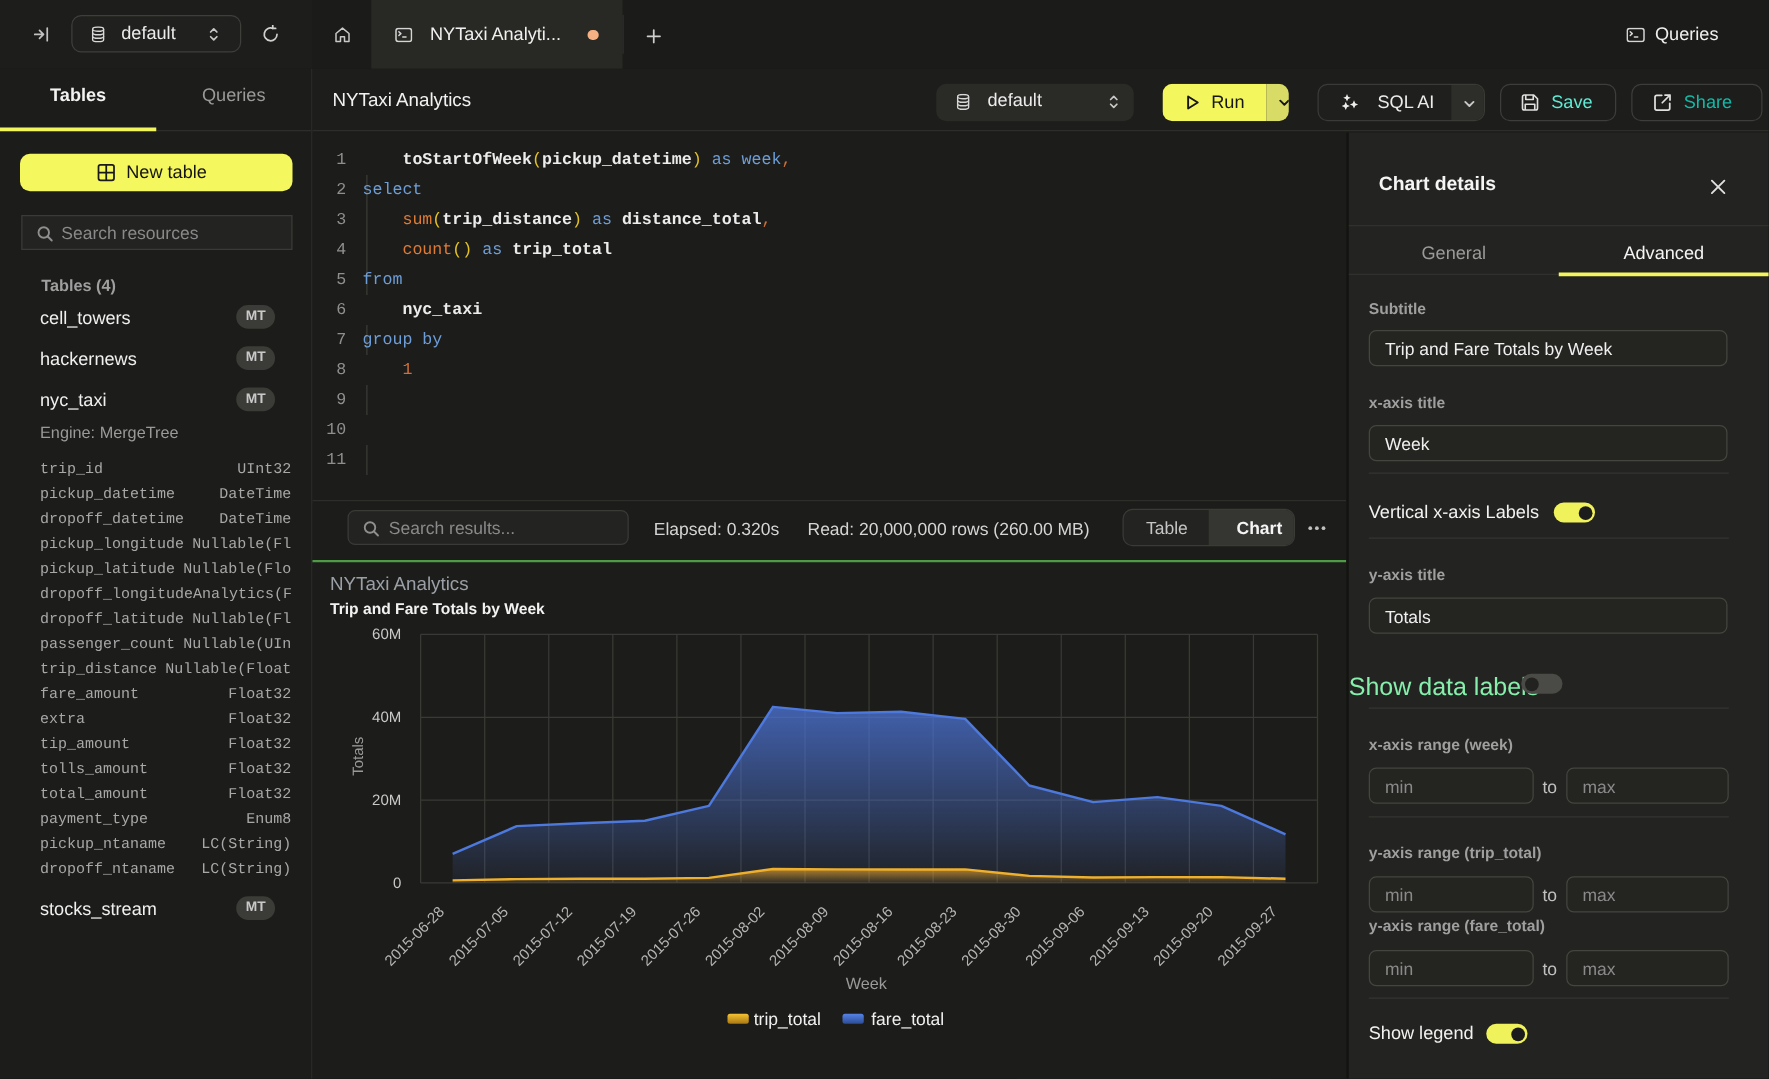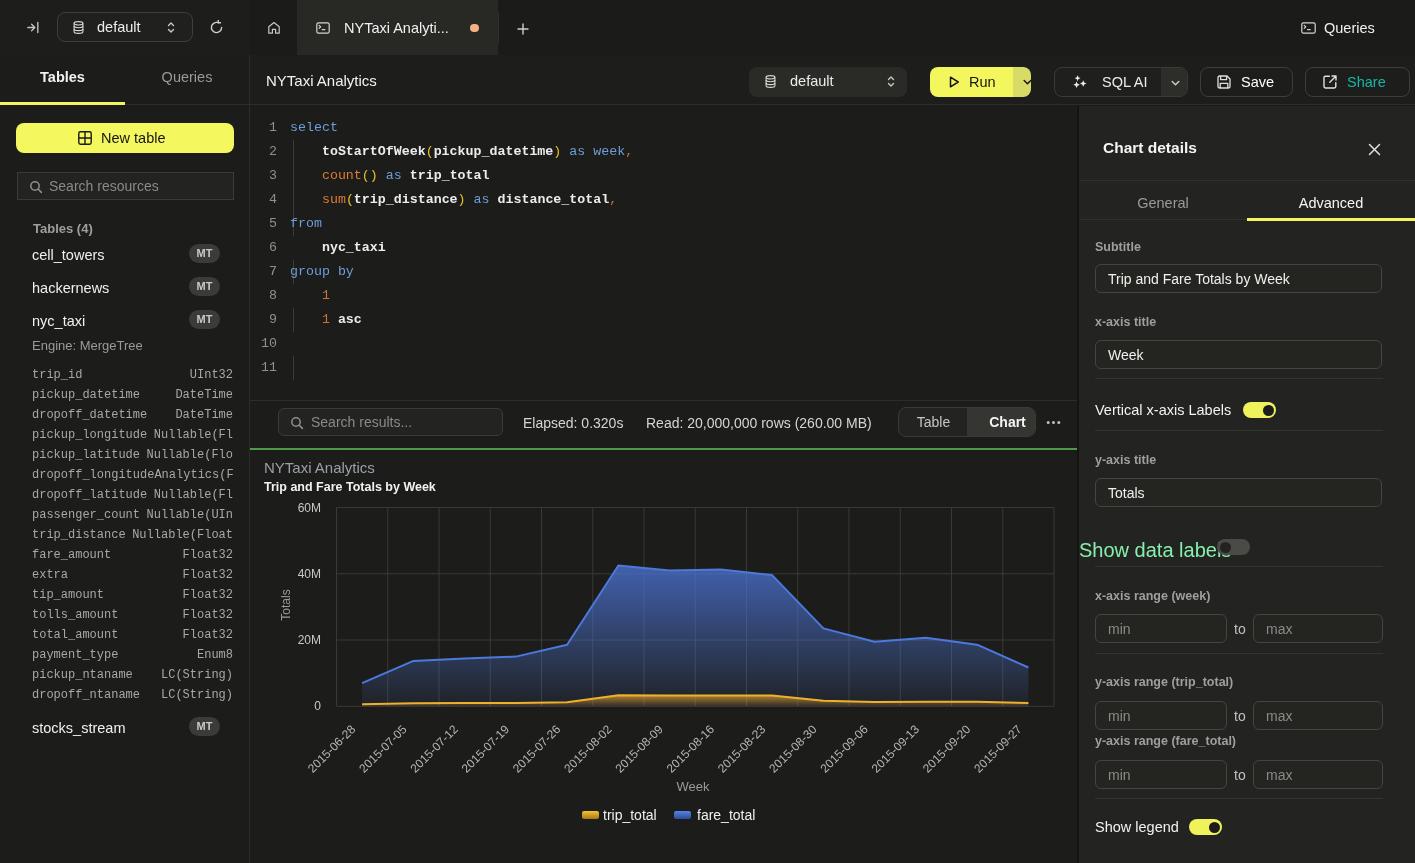--- a/index.html
+++ b/index.html
@@ -228,48 +228,47 @@
       <svg class="abs" style="left:114px;top:11px;" width="13" height="9" viewBox="0 0 13 9" fill="none" stroke="#c8c8c8" stroke-width="1.5" stroke-linecap="round" stroke-linejoin="round">
         <path d="M3.2 2.5 L6.5 5.8 L9.8 2.5"></path>
       </svg>
     </div>
 
     <div class="abs" style="left:950px;top:12px;width:93px;height:30px;border:1px solid #3d3d3a;border-radius:8px;">
       <svg class="abs" style="left:15px;top:6px;" width="16" height="16" viewBox="0 0 16 16" fill="none" stroke="#e0e0e0" stroke-width="1.3" stroke-linejoin="round">
         <path d="M2 3.4 A1.4 1.4 0 0 1 3.4 2 H11 L14 5 V12.6 A1.4 1.4 0 0 1 12.6 14 H3.4 A1.4 1.4 0 0 1 2 12.6 Z"></path>
         <path d="M4.6 2 V5.6 H10.6 V2 M4.2 14 V9.4 H11.8 V14"></path>
       </svg>
-      <span class="abs" style="left:40px;top:6px;font-size:14.5px;color:#ffffff;">Save</span>
+      <span class="abs" style="left:40px;top:6px;font-size:14.5px;color:#5eead4;">Save</span>
     </div>
 
     <div class="abs" style="left:1055px;top:12px;width:105px;height:30px;border:1px solid #3d3d3a;border-radius:8px;">
       <svg class="abs" style="left:16px;top:6px;" width="16" height="16" viewBox="0 0 16 16" fill="none" stroke="#e0e0e0" stroke-width="1.4" stroke-linecap="round" stroke-linejoin="round">
         <path d="M13.8 8.6 V12.6 A1.4 1.4 0 0 1 12.4 14 H3.4 A1.4 1.4 0 0 1 2 12.6 V3.6 A1.4 1.4 0 0 1 3.4 2.2 H7.4"></path>
         <path d="M10 2 H14 V6 M14 2 L7.8 8.2"></path>
       </svg>
       <span class="abs" style="left:41px;top:6px;font-size:14.5px;color:#14b8a6;">Share</span>
     </div>
   </div>
 
   <div class="abs" id="editor" style="left:250px;top:106px;width:829px;height:295px;background:#1c1c1a;border-bottom:1px solid #2d2d2a;">
     <div class="abs mono" style="left:0;top:10px;width:27px;text-align:right;font-size:13.3px;line-height:24px;color:#8f8f8f;">1<br>2<br>3<br>4<br>5<br>6<br>7<br>8<br>9<br>10<br>11</div>
     <div class="abs" style="left:43px;top:34px;width:1px;height:96px;background:#3a3a37;"></div>
     <div class="abs" style="left:43px;top:154px;width:1px;height:24px;background:#3a3a37;"></div>
     <div class="abs" style="left:43px;top:202px;width:1px;height:24px;background:#3a3a37;"></div>
     <div class="abs" style="left:43px;top:250px;width:1px;height:24px;background:#3a3a37;"></div>
     <div class="abs mono" id="code" style="left:40px;top:10px;font-size:13.3px;line-height:24px;">
-        <div><span class="kw">select</span></div>
-<div>    <span class="id">toStartOfWeek</span><span class="pa">(</span><span class="id">pickup_datetime</span><span class="pa">)</span> <span class="kw">as</span> <span class="kw">week</span><span class="cm">,</span></div>
+        <div>    <span class="id">toStartOfWeek</span><span class="pa">(</span><span class="id">pickup_datetime</span><span class="pa">)</span> <span class="kw">as</span> <span class="kw">week</span><span class="cm">,</span></div>
+<div><span class="kw">select</span></div>
+<div>    <span class="fn">sum</span><span class="pa">(</span><span class="id">trip_distance</span><span class="pa">)</span> <span class="kw">as</span> <span class="id">distance_total</span><span class="cm">,</span></div>
 <div>    <span class="fn">count</span><span class="pa">()</span> <span class="kw">as</span> <span class="id">trip_total</span></div>
-<div>    <span class="fn">sum</span><span class="pa">(</span><span class="id">trip_distance</span><span class="pa">)</span> <span class="kw">as</span> <span class="id">distance_total</span><span class="cm">,</span></div>
 <div><span class="kw">from</span></div>
 <div>    <span class="id">nyc_taxi</span></div>
 <div><span class="kw">group by</span></div>
 <div>    <span class="num">1</span></div>
-<div>    <span class="num">1</span> <span class="id">asc</span></div>
       </div>
   </div>
 
   <div class="abs" id="resultsbar" style="left:250px;top:402px;width:829px;height:46px;background:#1c1c1a;">
     <div class="abs" style="left:28px;top:6px;width:225px;height:28px;background:#232321;border:1px solid #3a3a37;border-radius:6px;">
       <svg class="abs" style="left:11px;top:7px;" width="14" height="14" viewBox="0 0 14 14" fill="none" stroke="#8f8f8f" stroke-width="1.5" stroke-linecap="round">
         <circle cx="6" cy="6" r="4.2"></circle>
           <path d="M9.2 9.2 L12.4 12.4"></path>
       </svg>
       <span class="abs" style="left:32px;top:5px;font-size:14px;color:#8a8a8a;">Search results...</span>

